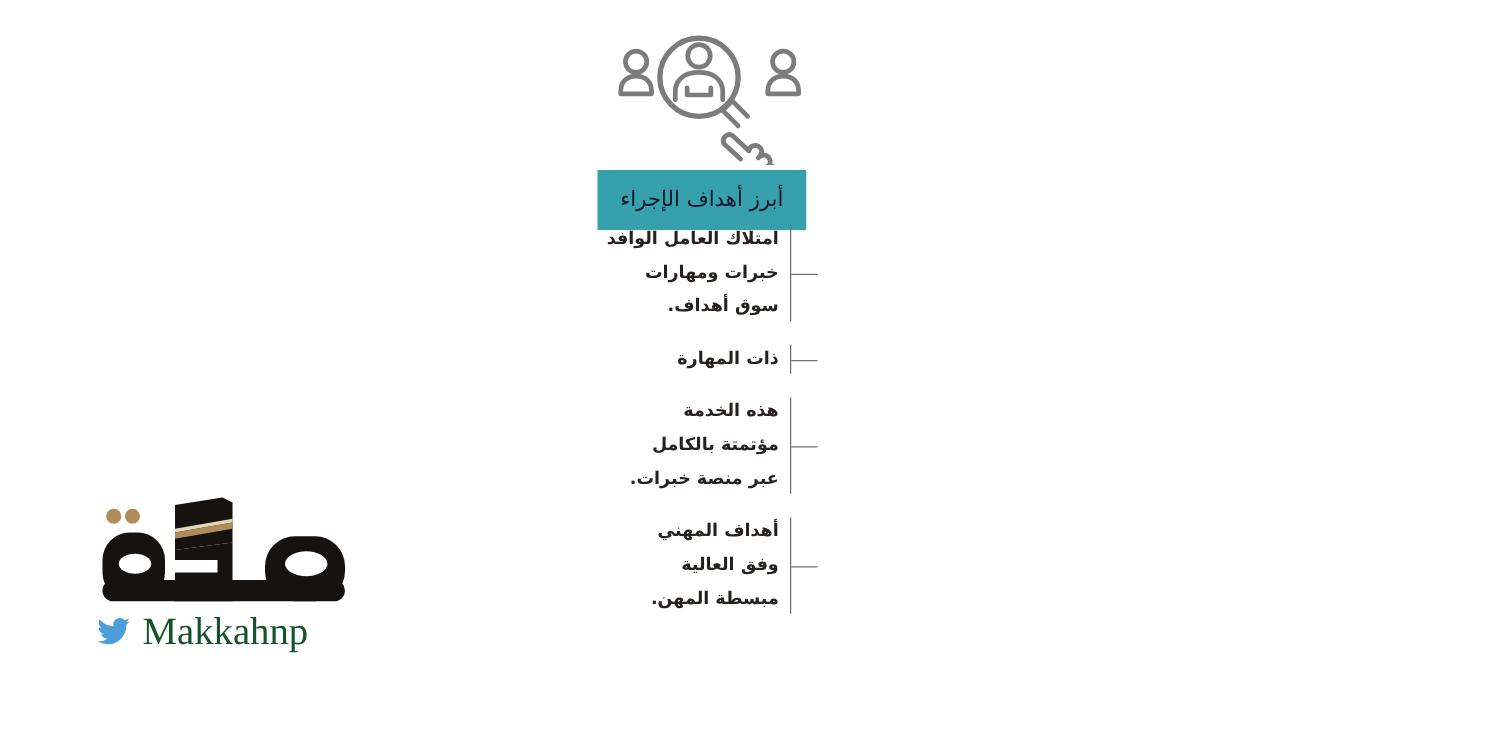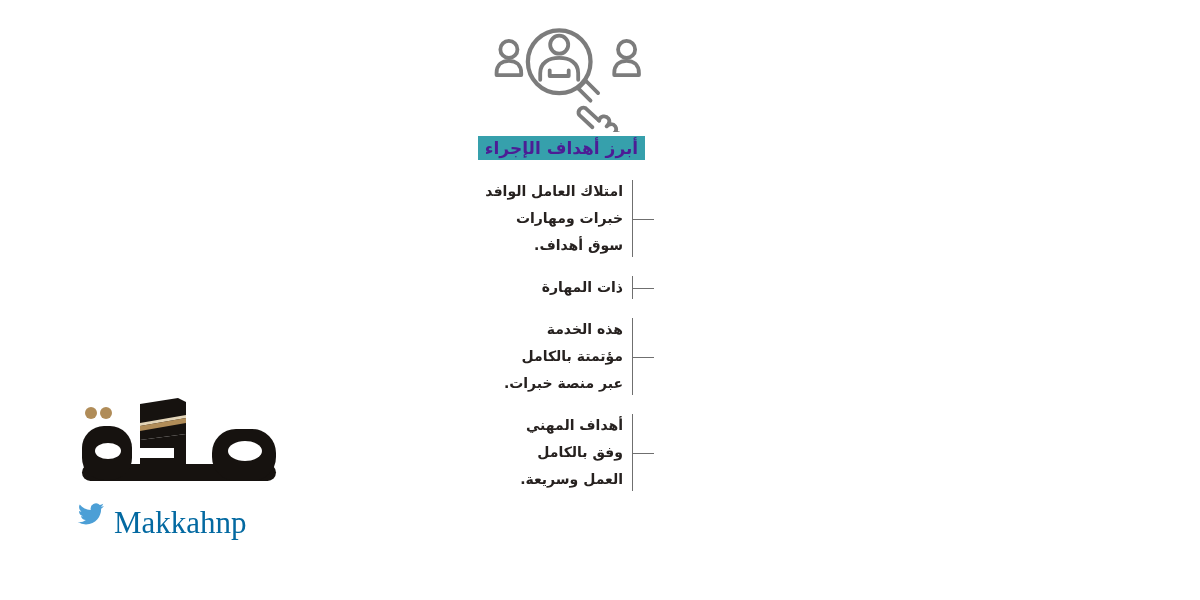--- a/index.html
+++ b/index.html
@@ -4,43 +4,43 @@
 <style>
   html,body{margin:0;padding:0;}
   .stage{
     position:relative;width:1200px;height:600px;background:#ffffff;
     overflow:hidden;font-family:"DejaVu Sans",sans-serif;
   }
   
   .top-icon{position:absolute;left:484px;top:20px;width:158px;height:112px;}
   
   .banner{
-    position:absolute;left:478px;top:136px;width:167px;height:24px;
-    background:#36a0ac;color:#4c1d95;display:flex;align-items:center;justify-content:center;
-    font-size:17px;font-weight:bold;direction:rtl;letter-spacing:0.2px;
+    position:absolute;left:478px;top:136px;width:167px;height:48px;
+    background:#36a0ac;color:#0f172a;display:flex;align-items:center;justify-content:center;
+    font-size:17px;font-weight:normal;direction:rtl;letter-spacing:0.2px;
   }
   
   .goals{position:absolute;left:478px;top:176px;width:177px;}
   .goal{display:flex;align-items:stretch;margin-bottom:11px;}
   .goal-text{
     flex:1;direction:rtl;text-align:right;color:#26211f;
     font-size:14px;line-height:27px;font-weight:bold;padding:2px 9px 2px 0;
   }
   .goal-line{white-space:nowrap;}
   .bracket{width:22px;position:relative;border-left:1.6px solid #6f6f6f;margin:4px 0;}
   .bracket::after{
     content:"";position:absolute;left:0;top:50%;width:21px;border-top:1.6px solid #6f6f6f;
   }
   
   .brand{position:absolute;left:74px;top:390px;width:214px;}
   .brand-logo{display:block;}
   .brand-handle{display:flex;align-items:center;gap:8px;margin-top:3px;padding-left:2px;}
   .handle-text{
     font-family:"Liberation Serif","DejaVu Serif",serif;
-    font-size:31px;color:#0369a1;line-height:1;margin-top:18px;
+    font-size:31px;color:#14532d;line-height:1;
   }
 </style>
 </head>
 <body>
 
 <div class="stage">
 
   <svg class="top-icon" viewBox="0 0 162 118" fill="none" stroke="#7c7c7c" stroke-width="4" stroke-linecap="round" stroke-linejoin="round">
 
     <circle cx="24" cy="31" r="9"></circle>
@@ -90,22 +90,22 @@
         <div class="goal-line">هذه الخدمة</div>
         <div class="goal-line">مؤتمتة بالكامل</div>
         <div class="goal-line">عبر منصة خبرات.</div>
       </div>
       <div class="bracket"></div>
     </div>
 
     <div class="goal">
       <div class="goal-text">
         <div class="goal-line">أهداف المهني</div>
-        <div class="goal-line">وفق بالكامل</div>
-        <div class="goal-line">العمل وسريعة.</div>
+        <div class="goal-line">وفق العالية</div>
+        <div class="goal-line">مبسطة المهن.</div>
       </div>
       <div class="bracket"></div>
     </div>
 
   </div>
 
   <div class="brand">
     <svg class="brand-logo" width="212" height="96" viewBox="0 0 212 96" aria-label="مكة">
 
       <circle cx="17" cy="23" r="6" fill="#b08c58"></circle>

